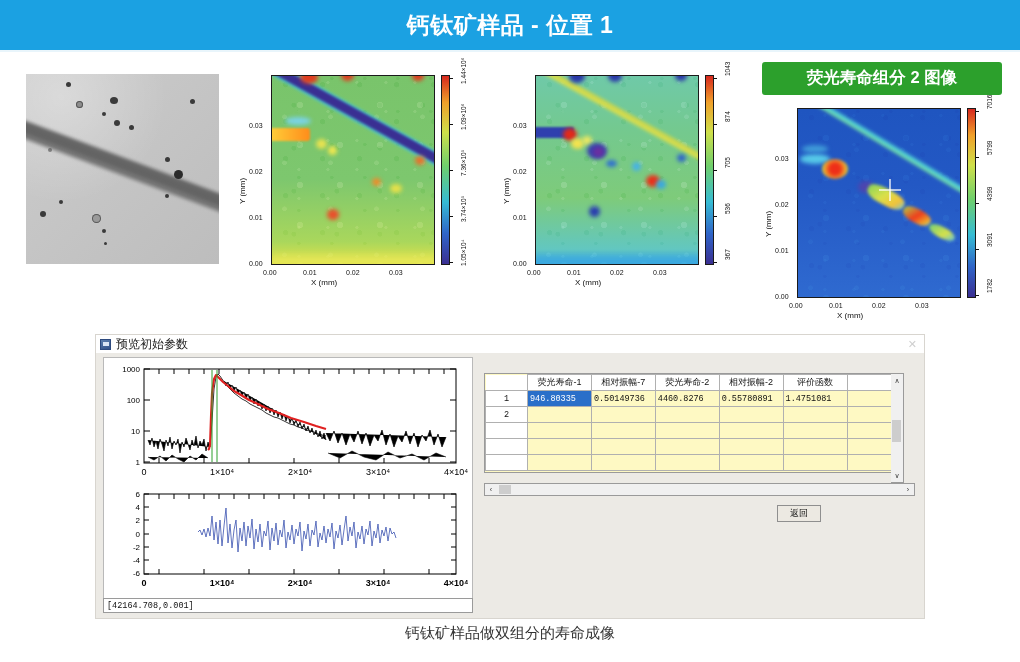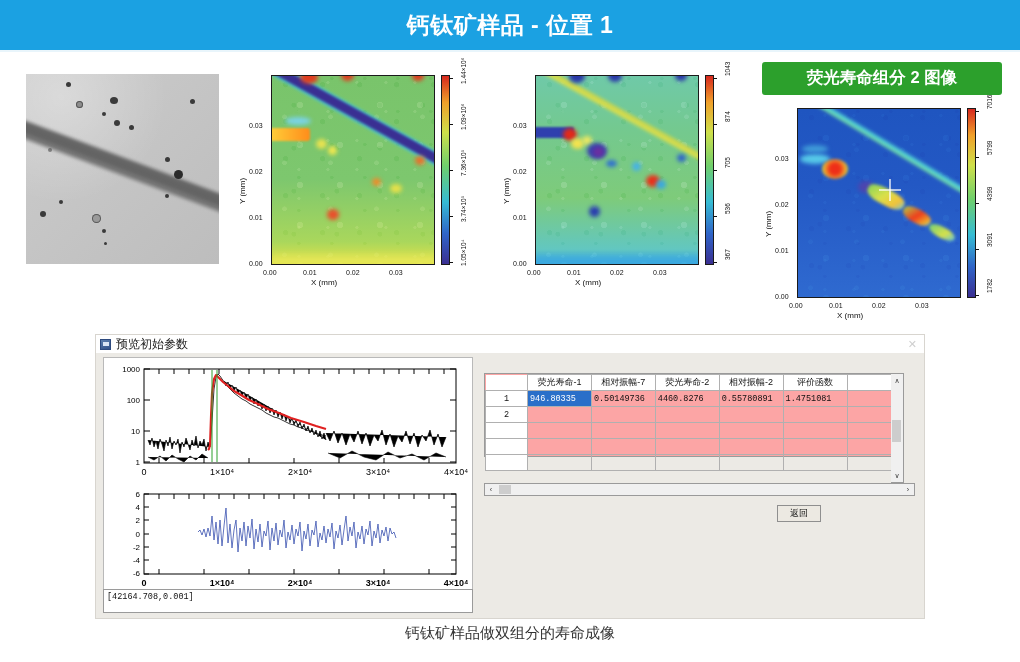--- a/index.html
+++ b/index.html
@@ -123,39 +123,39 @@
   #dialog-titlebar .tt{ font-size:12px; color:#222; }
   #dialog-titlebar .x{
     margin-left:auto; font-size:11px; color:#cfcfcf; padding:0 3px; line-height:1;
   }
 
   #dialog-left{
     position:absolute; left:7px; top:22px; width:370px; height:255px;
     background:#ffffff; border:1px solid #b9b9b9;
   }
   #status-bar{
-    position:absolute; left:7px; bottom:5px; width:370px; height:24px;
+    position:absolute; left:7px; bottom:5px; width:370px; height:15px;
     background:#ffffff; border:1px solid #9a9a9a;
     font-size:8.5px; color:#111; padding:2px 3px; font-family:"Liberation Mono", monospace;
   }
 
   .gplot{ position:absolute; background:#fff; }
 
   
   #table-area{
     position:absolute; left:386px; top:22px; width:437px; height:255px;
     background:#eceae5;
   }
   #table-title{
     position:absolute; left:0; top:3px; width:100%; text-align:center;
     font-size:9px; color:#111;
   }
   #grid{
-    position:absolute; left:2px; top:16px; width:418px; height:84px;
-    background:#fca5a5; border:1px solid #9a9a9a; border-right:none;
+    position:absolute; left:2px; top:16px; width:418px; height:100px;
+    background:#fef9c3; border:1px solid #9a9a9a; border-right:none;
   }
   table.fit{ border-collapse:collapse; table-layout:fixed; width:100%; }
   table.fit td, table.fit th{
     border:1px solid #b0b0b0; font-size:8.5px; color:#111;
     height:16px; padding:0 2px; overflow:hidden; white-space:nowrap;
     font-family:"Liberation Mono", monospace;
   }
   table.fit th{
     background:#ffffff; text-align:center; font-weight:normal;
     font-family:"Liberation Sans", sans-serif; font-size:9px;

